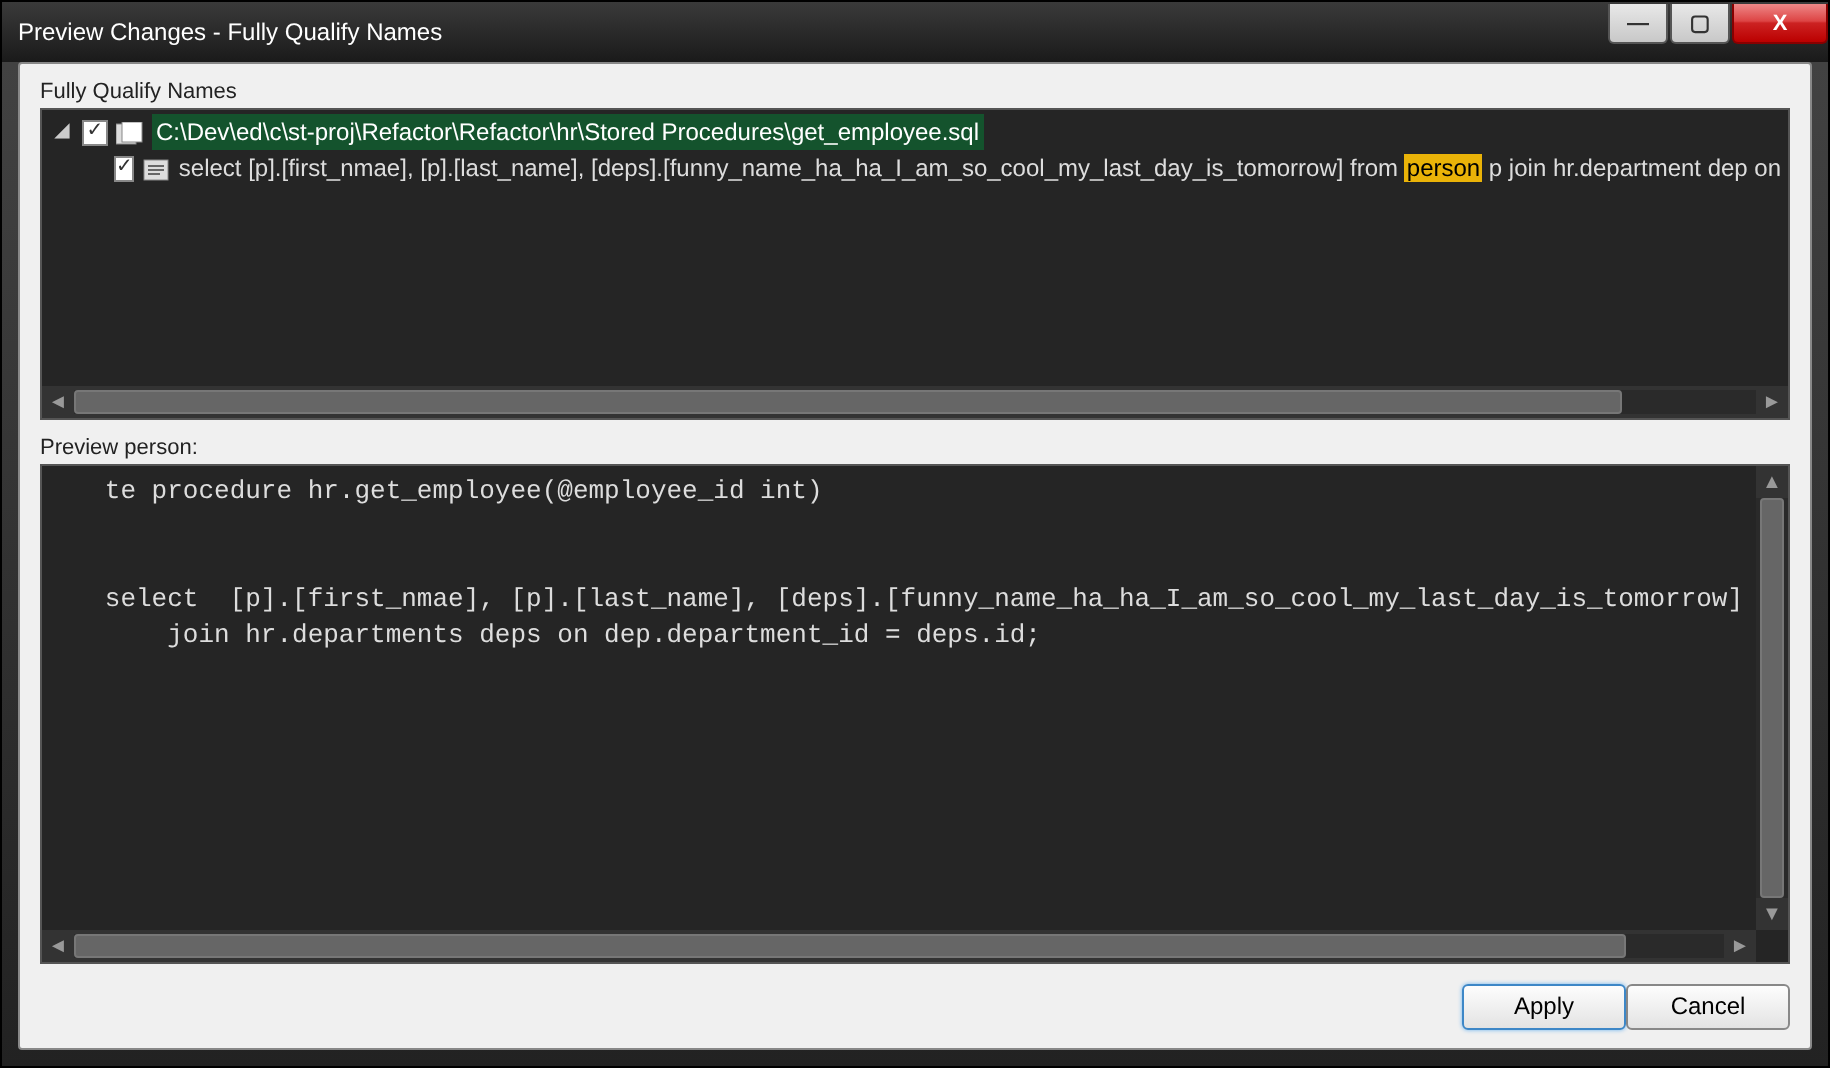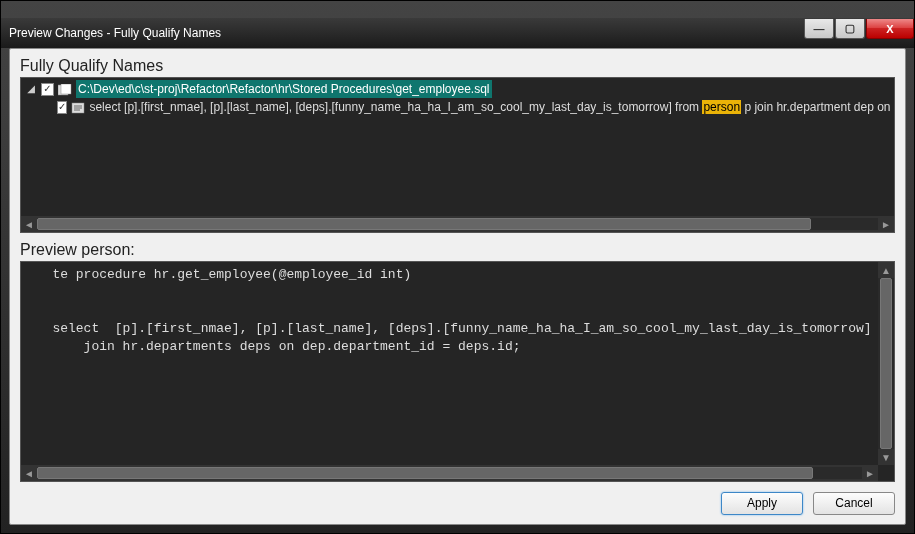--- a/index.html
+++ b/index.html
@@ -19,21 +19,20 @@
   display: flex;
   flex-direction: column;
 }
 .titlebar {
   height: 30px;
   background: linear-gradient(to bottom, #3a3a3a 0%, #2a2a2a 50%, #1a1a1a 100%);
   display: flex;
   align-items: center;
   padding: 0 0 0 8px;
   color: #fff;
-  margin-top: 17px;
 }
 .titlebar-title {
   flex: 1;
   font-size: 12px;
 }
 .win-btns { display: flex; height: 22px; margin-top: -6px;}
 .win-btn {
   width: 30px;
   height: 20px;
   margin-left: 1px;
@@ -59,21 +58,21 @@
   background: #f0f0f0;
   margin: 0 8px 8px 8px;
   border: 1px solid #888;
   border-radius: 2px;
   padding: 8px 10px;
   display: flex;
   flex-direction: column;
 }
 .section-label {
   color: #222;
-  font-size: 16px;
+  font-size: 11px;
   margin-bottom: 2px;
 }
 .tree-panel {
   height: 156px;
   background: #252525;
   border: 1px solid #555;
   position: relative;
   overflow: hidden;
   margin-bottom: 8px;
 }
@@ -111,21 +110,21 @@
 .file-icon {
   width: 14px;
   height: 12px;
   margin-right: 4px;
   display: inline-block;
 }
 .tree-text {
   color: #ddd;
 }
 .tree-text.selected {
-  background: #0f766e;
+  background: #14532d;
   color: #fff;
   padding: 0 2px;
 }
 .hl-person {
   background: #eab308;
   color: #000;
   padding: 0 1px;
 }
 .h-scroll {
   position: absolute;
@@ -199,21 +198,21 @@
   left: 2px;
   background: #666;
   border: 1px solid #777;
   border-radius: 2px;
 }
 .footer {
   height: 34px;
   display: flex;
   justify-content: flex-end;
   align-items: center;
-  gap: 10px;
+  gap: 0;
   padding-top: 8px;
 }
 .btn {
   min-width: 82px;
   height: 23px;
   border: 1px solid #888;
   border-radius: 3px;
   background: linear-gradient(to bottom, #fdfdfd, #e3e3e3);
   font-size: 12px;
   display: inline-flex;

